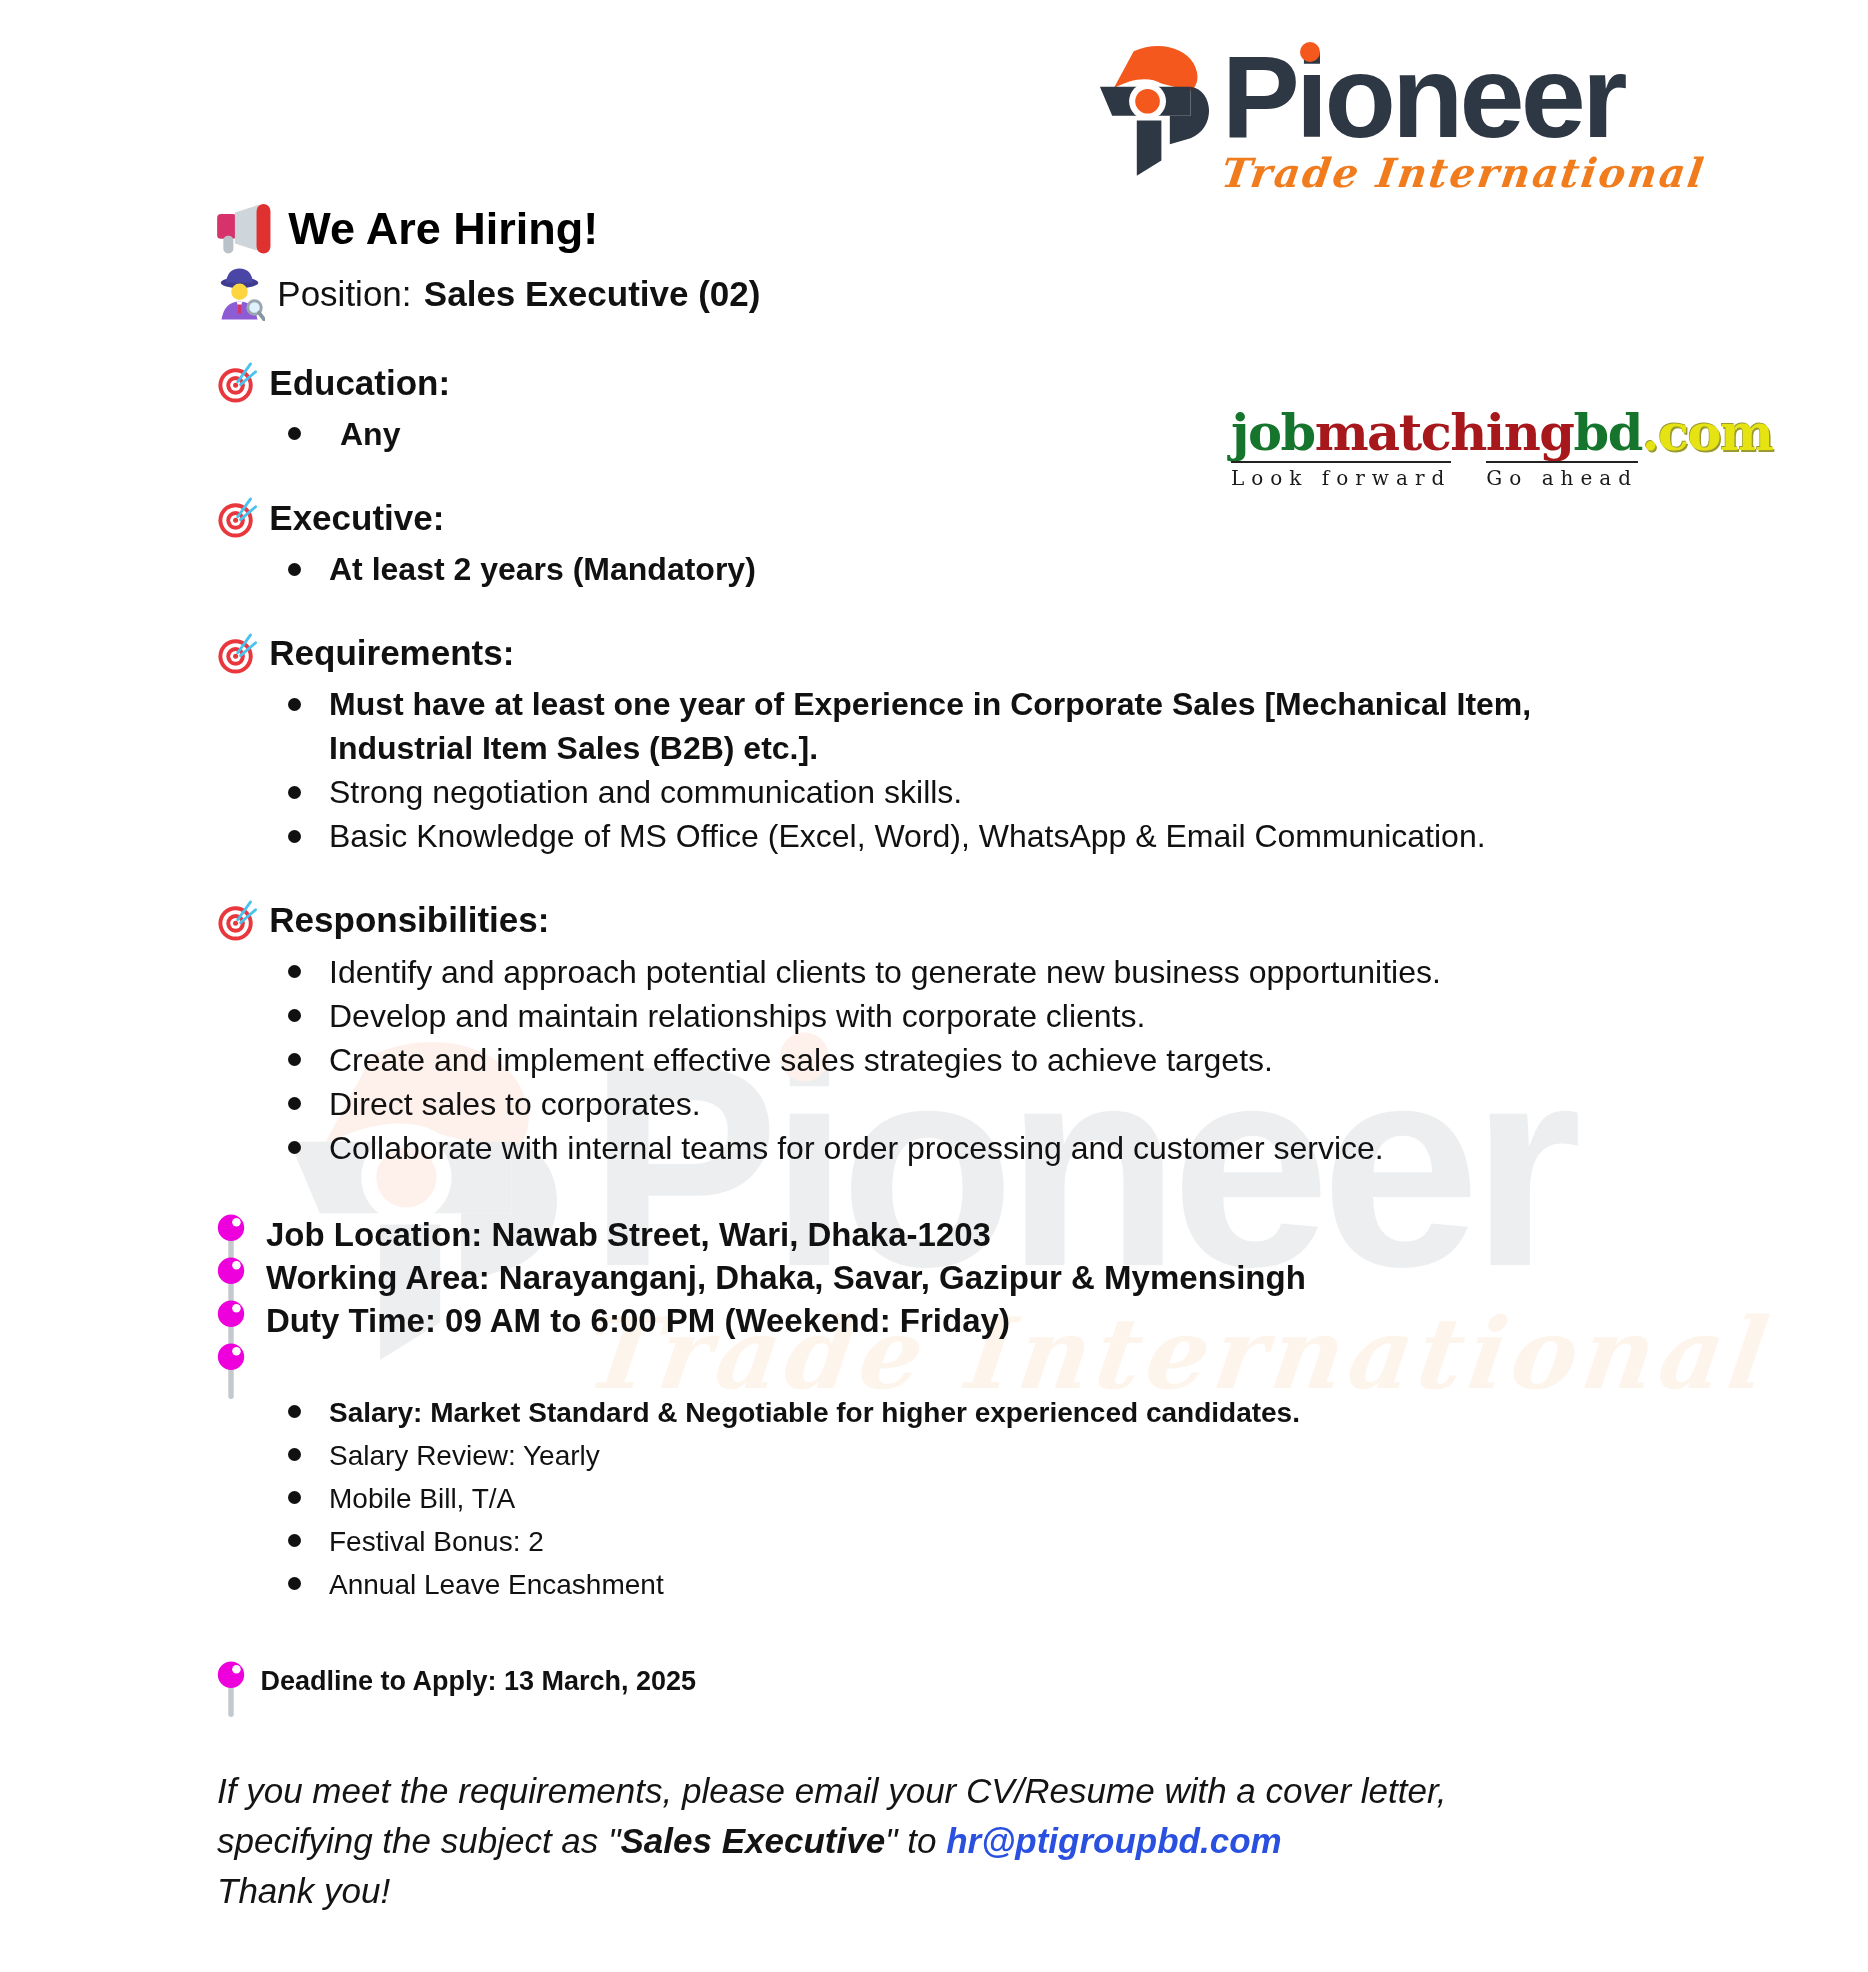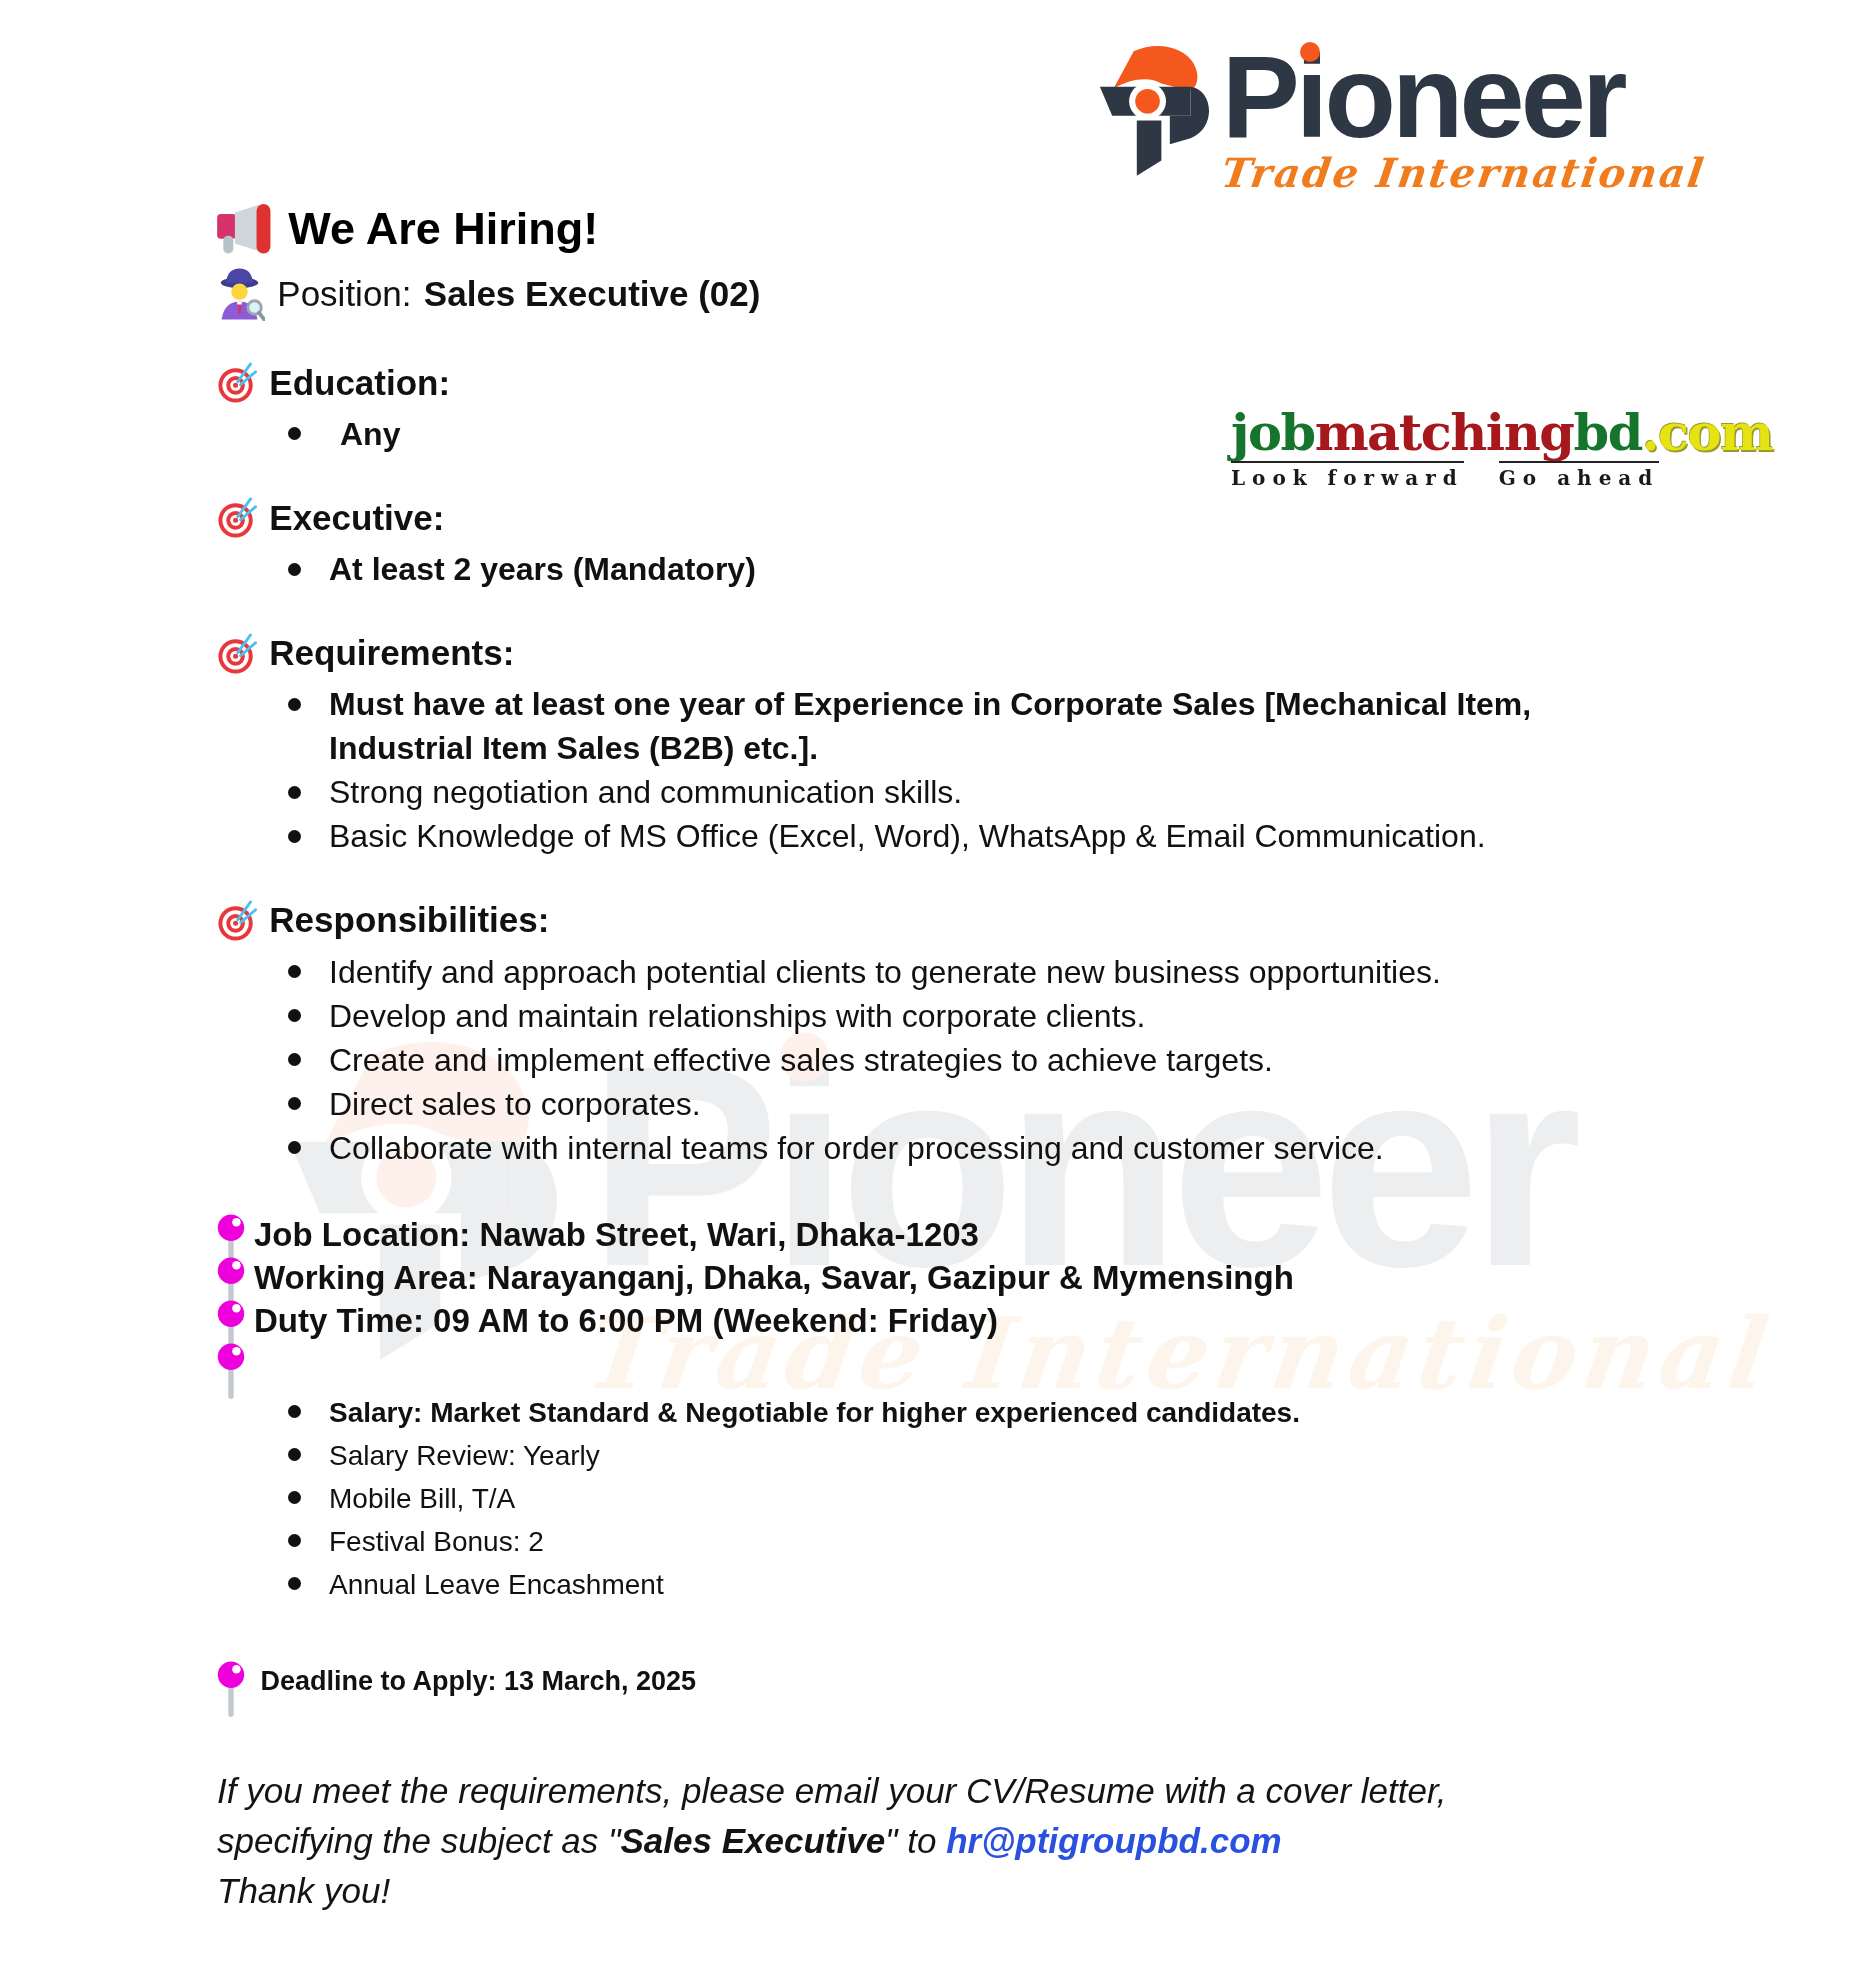--- a/index.html
+++ b/index.html
@@ -31,42 +31,42 @@
   .watermark .brand{transform:scale(2.45);transform-origin:left top;}
 
   
   .jobsite{position:absolute;top:405px;left:1231px;}
   .jobsite-word{font-family:"DejaVu Serif",serif;font-weight:700;font-size:51px;
     letter-spacing:-1.5px;white-space:nowrap;line-height:54px;}
   .jg{color:var(--job-green);} .jr{color:var(--job-red);}
   .jy{color:var(--job-yellow);text-shadow:1.5px 1.5px 0 #9a9a30,-0.8px -0.8px 0 #9a9a30;}
   .jobsite-tag{display:flex;gap:35px;margin-top:1.5px;font-family:"DejaVu Serif",serif;
     font-size:20px;letter-spacing:7px;color:#1a1a1a;}
-  .jobsite-tag span{border-top:2.3px solid #222;padding-top:3.9px;white-space:nowrap;font-weight:bold;}
+  .jobsite-tag span{border-top:2.3px solid #222;padding-top:3.9px;white-space:nowrap;}
 
   
   .content{position:absolute;top:202px;left:217px;width:1387px;}
   .title-row{display:flex;align-items:center;gap:12.3px;}
   .title-row h1{font-size:45px;font-weight:700;color:#000;line-height:54px;}
   .position-row{display:flex;align-items:center;gap:12.3px;margin-top:10.8px;
     font-size:35px;line-height:48px;}
   .pos-value{font-weight:700;}
 
   section{margin-top:39px;}
   .sec-head{display:flex;align-items:center;gap:12.3px;}
   .sec-head h2{font-size:35px;font-weight:700;line-height:46px;}
   ul.bullets{list-style:none;margin-top:6.2px;padding-left:66px;}
   ul.bullets li{position:relative;padding-left:46px;font-size:32px;line-height:44px;}
   ul.bullets li.wide{padding-left:57px;}
   ul.bullets li::before{content:'';position:absolute;left:4.6px;top:15.4px;width:13px;
     height:13px;border-radius:50%;background:#111;}
   li.bold{font-weight:700;}
 
   .details{margin-top:43px;}
-  .detail-row{display:flex;align-items:flex-start;gap:9px;font-size:33px;
+  .detail-row{display:flex;align-items:flex-start;gap:21px;font-size:33px;
     font-weight:700;line-height:43px;}
   .detail-row .pin-wrap{flex:0 0 28px;height:43px;overflow:visible;}
   ul.benefits{list-style:none;margin-top:6.2px;padding-left:66px;}
   ul.benefits li{position:relative;padding-left:46px;font-size:28px;line-height:43px;}
   ul.benefits li::before{content:'';position:absolute;left:4.6px;top:14.6px;width:13px;
     height:13px;border-radius:50%;background:#111;}
 
   .deadline-row{display:flex;align-items:flex-start;gap:15.4px;margin-top:54px;
     font-size:27px;font-weight:700;line-height:43px;}
 

